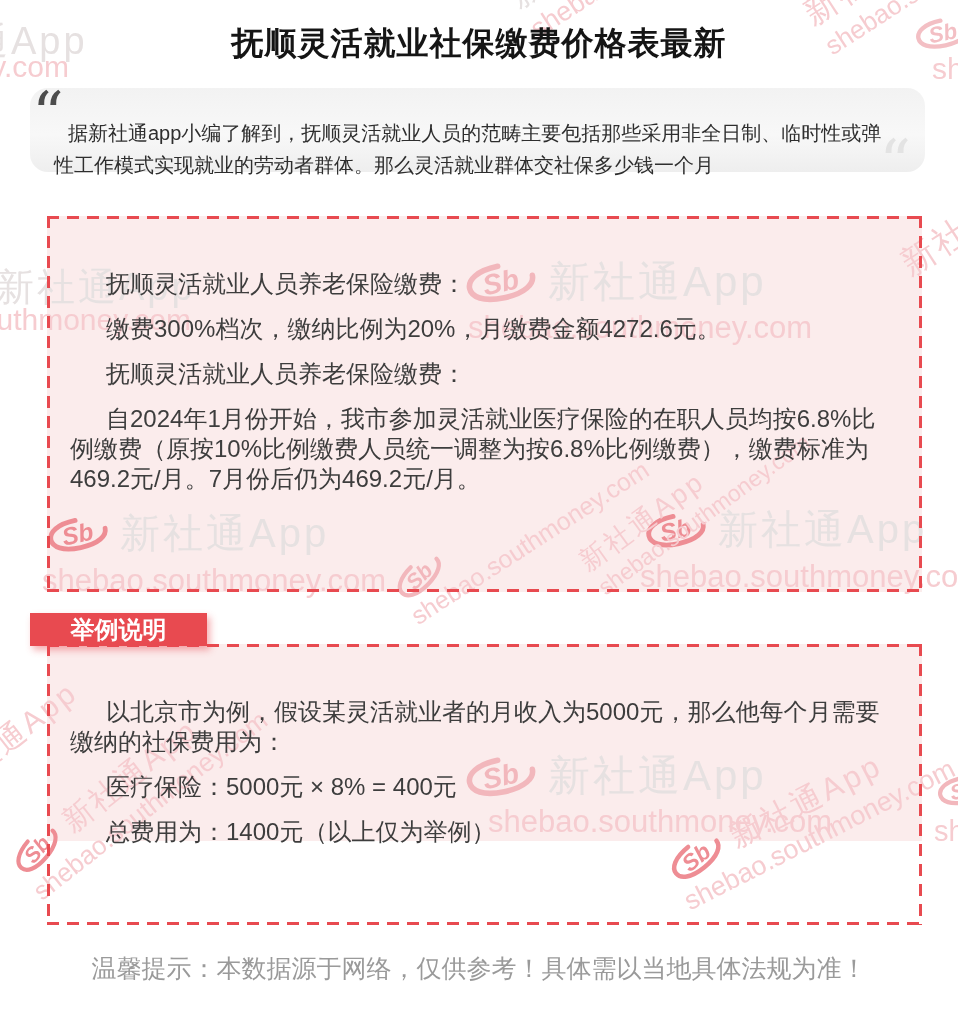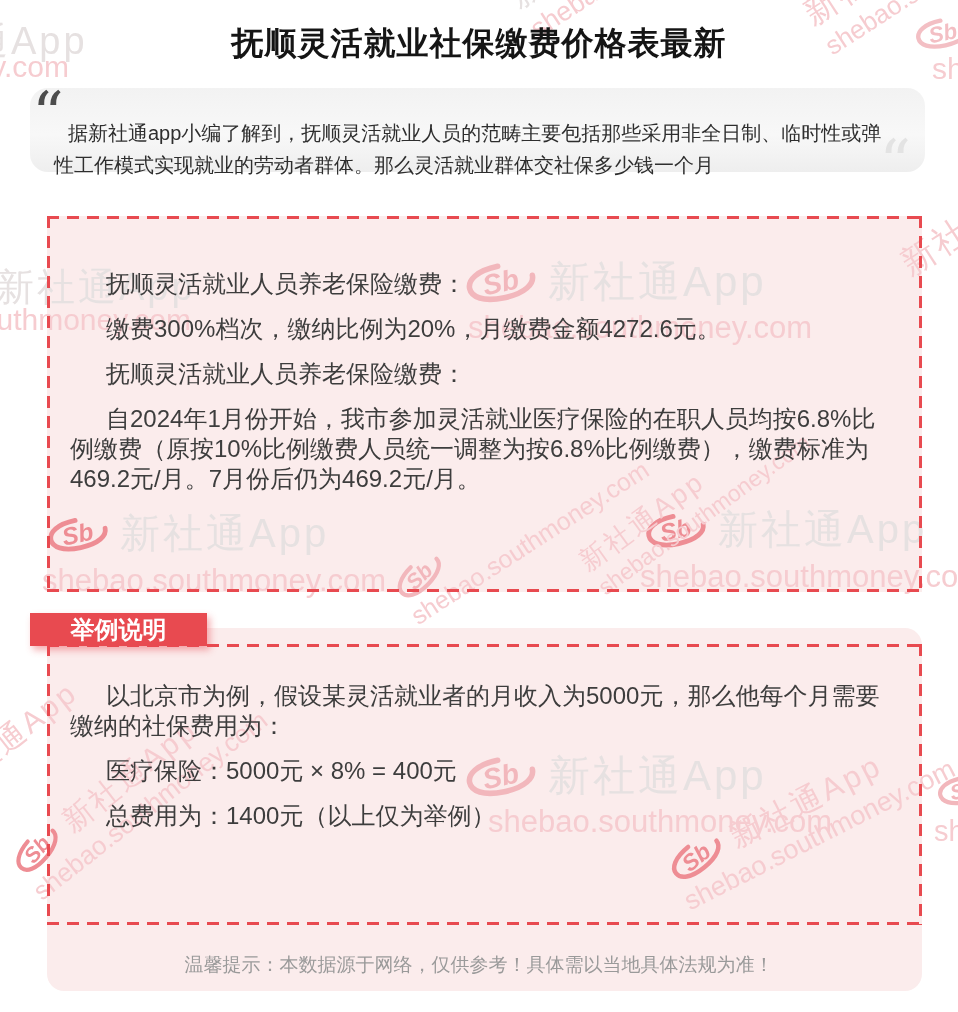--- a/index.html
+++ b/index.html
@@ -29,42 +29,42 @@
     box-shadow:3px 4px 7px rgba(232,74,80,.45);
   }
   #badge1{left:27px;top:184px;}
   #badge2{left:30px;top:613px;}
   
   .dbox{
     position:absolute;left:47px;width:875px;box-sizing:border-box;
     background:#fbecec;padding:53px 23px 0;
   }
   #box1{top:216px;height:376px;}
-  #box2{top:628px;height:363px;border-radius:17px;}
+  #box2{top:644px;height:197px;}
   .dbox p{
     position:relative;z-index:2;margin:0 0 15px;font-size:24px;line-height:30px;
     color:#3d3d3d;text-indent:36px;
   }
   .dbox-border{
     position:absolute;left:47px;width:875px;z-index:1;pointer-events:none;
     background-image:
       repeating-linear-gradient(90deg,#e84a50 0 12px,transparent 12px 20px),
       repeating-linear-gradient(90deg,#e84a50 0 12px,transparent 12px 20px),
       repeating-linear-gradient(180deg,#e84a50 0 12px,transparent 12px 20px),
       repeating-linear-gradient(180deg,#e84a50 0 12px,transparent 12px 20px);
     background-size:100% 3px,100% 3px,3px 100%,3px 100%;
     background-position:0 0,0 100%,0 0,100% 0;
     background-repeat:no-repeat;
   }
   #border1{top:216px;height:376px;}
   #border2{top:644px;height:281px;}
   
   .footer{
     position:absolute;left:0;top:952px;width:100%;text-align:center;
-    font-size:19px;color:#9a9a9a;z-index:3;margin:0;
+    font-size:25px;color:#9a9a9a;z-index:3;margin:0;
   }
   
   .wm{position:absolute;z-index:1;pointer-events:none;white-space:nowrap;transform-origin:left top;}
   .wm-row{display:flex;align-items:center;gap:10px;}
   .wm-col{display:flex;flex-direction:column;}
   .brand{letter-spacing:3px;}
   .gray{color:#e6e1e1;}
   .pink{color:#f6ccd0;}
   .pinkdeep{color:#f3bfc4;}
   #wm1{left:-112px;top:16px;font-size:38px;}

